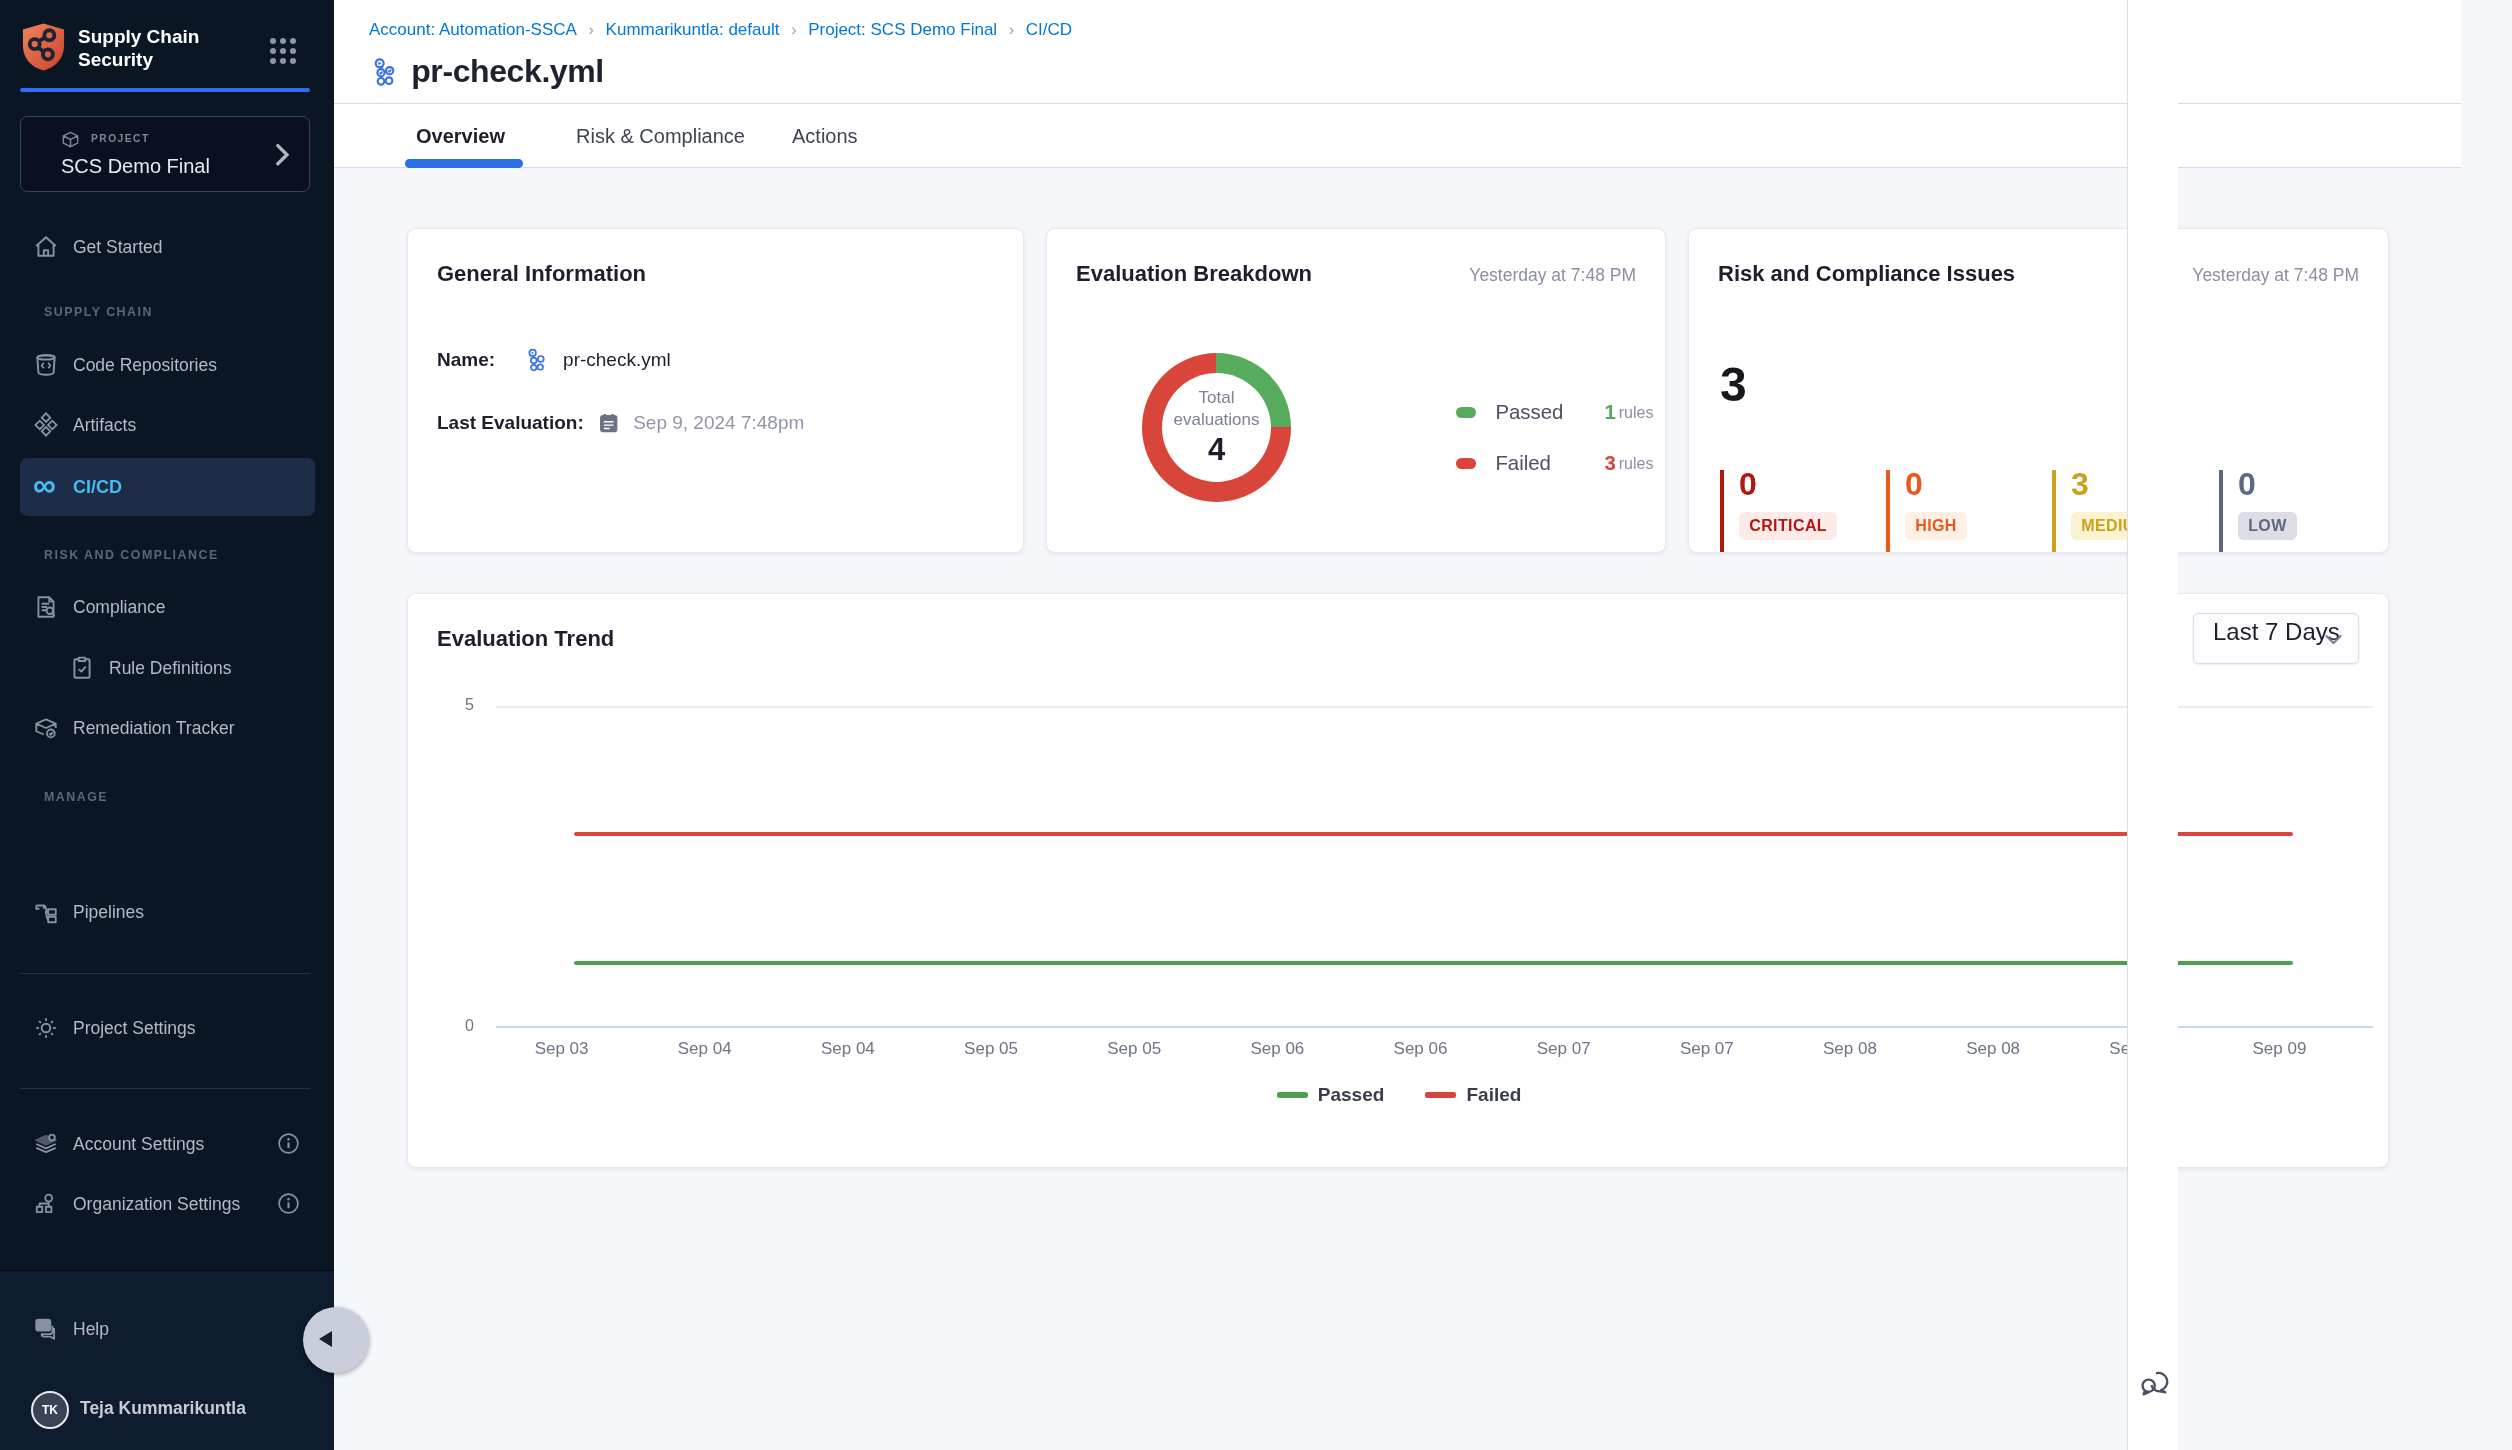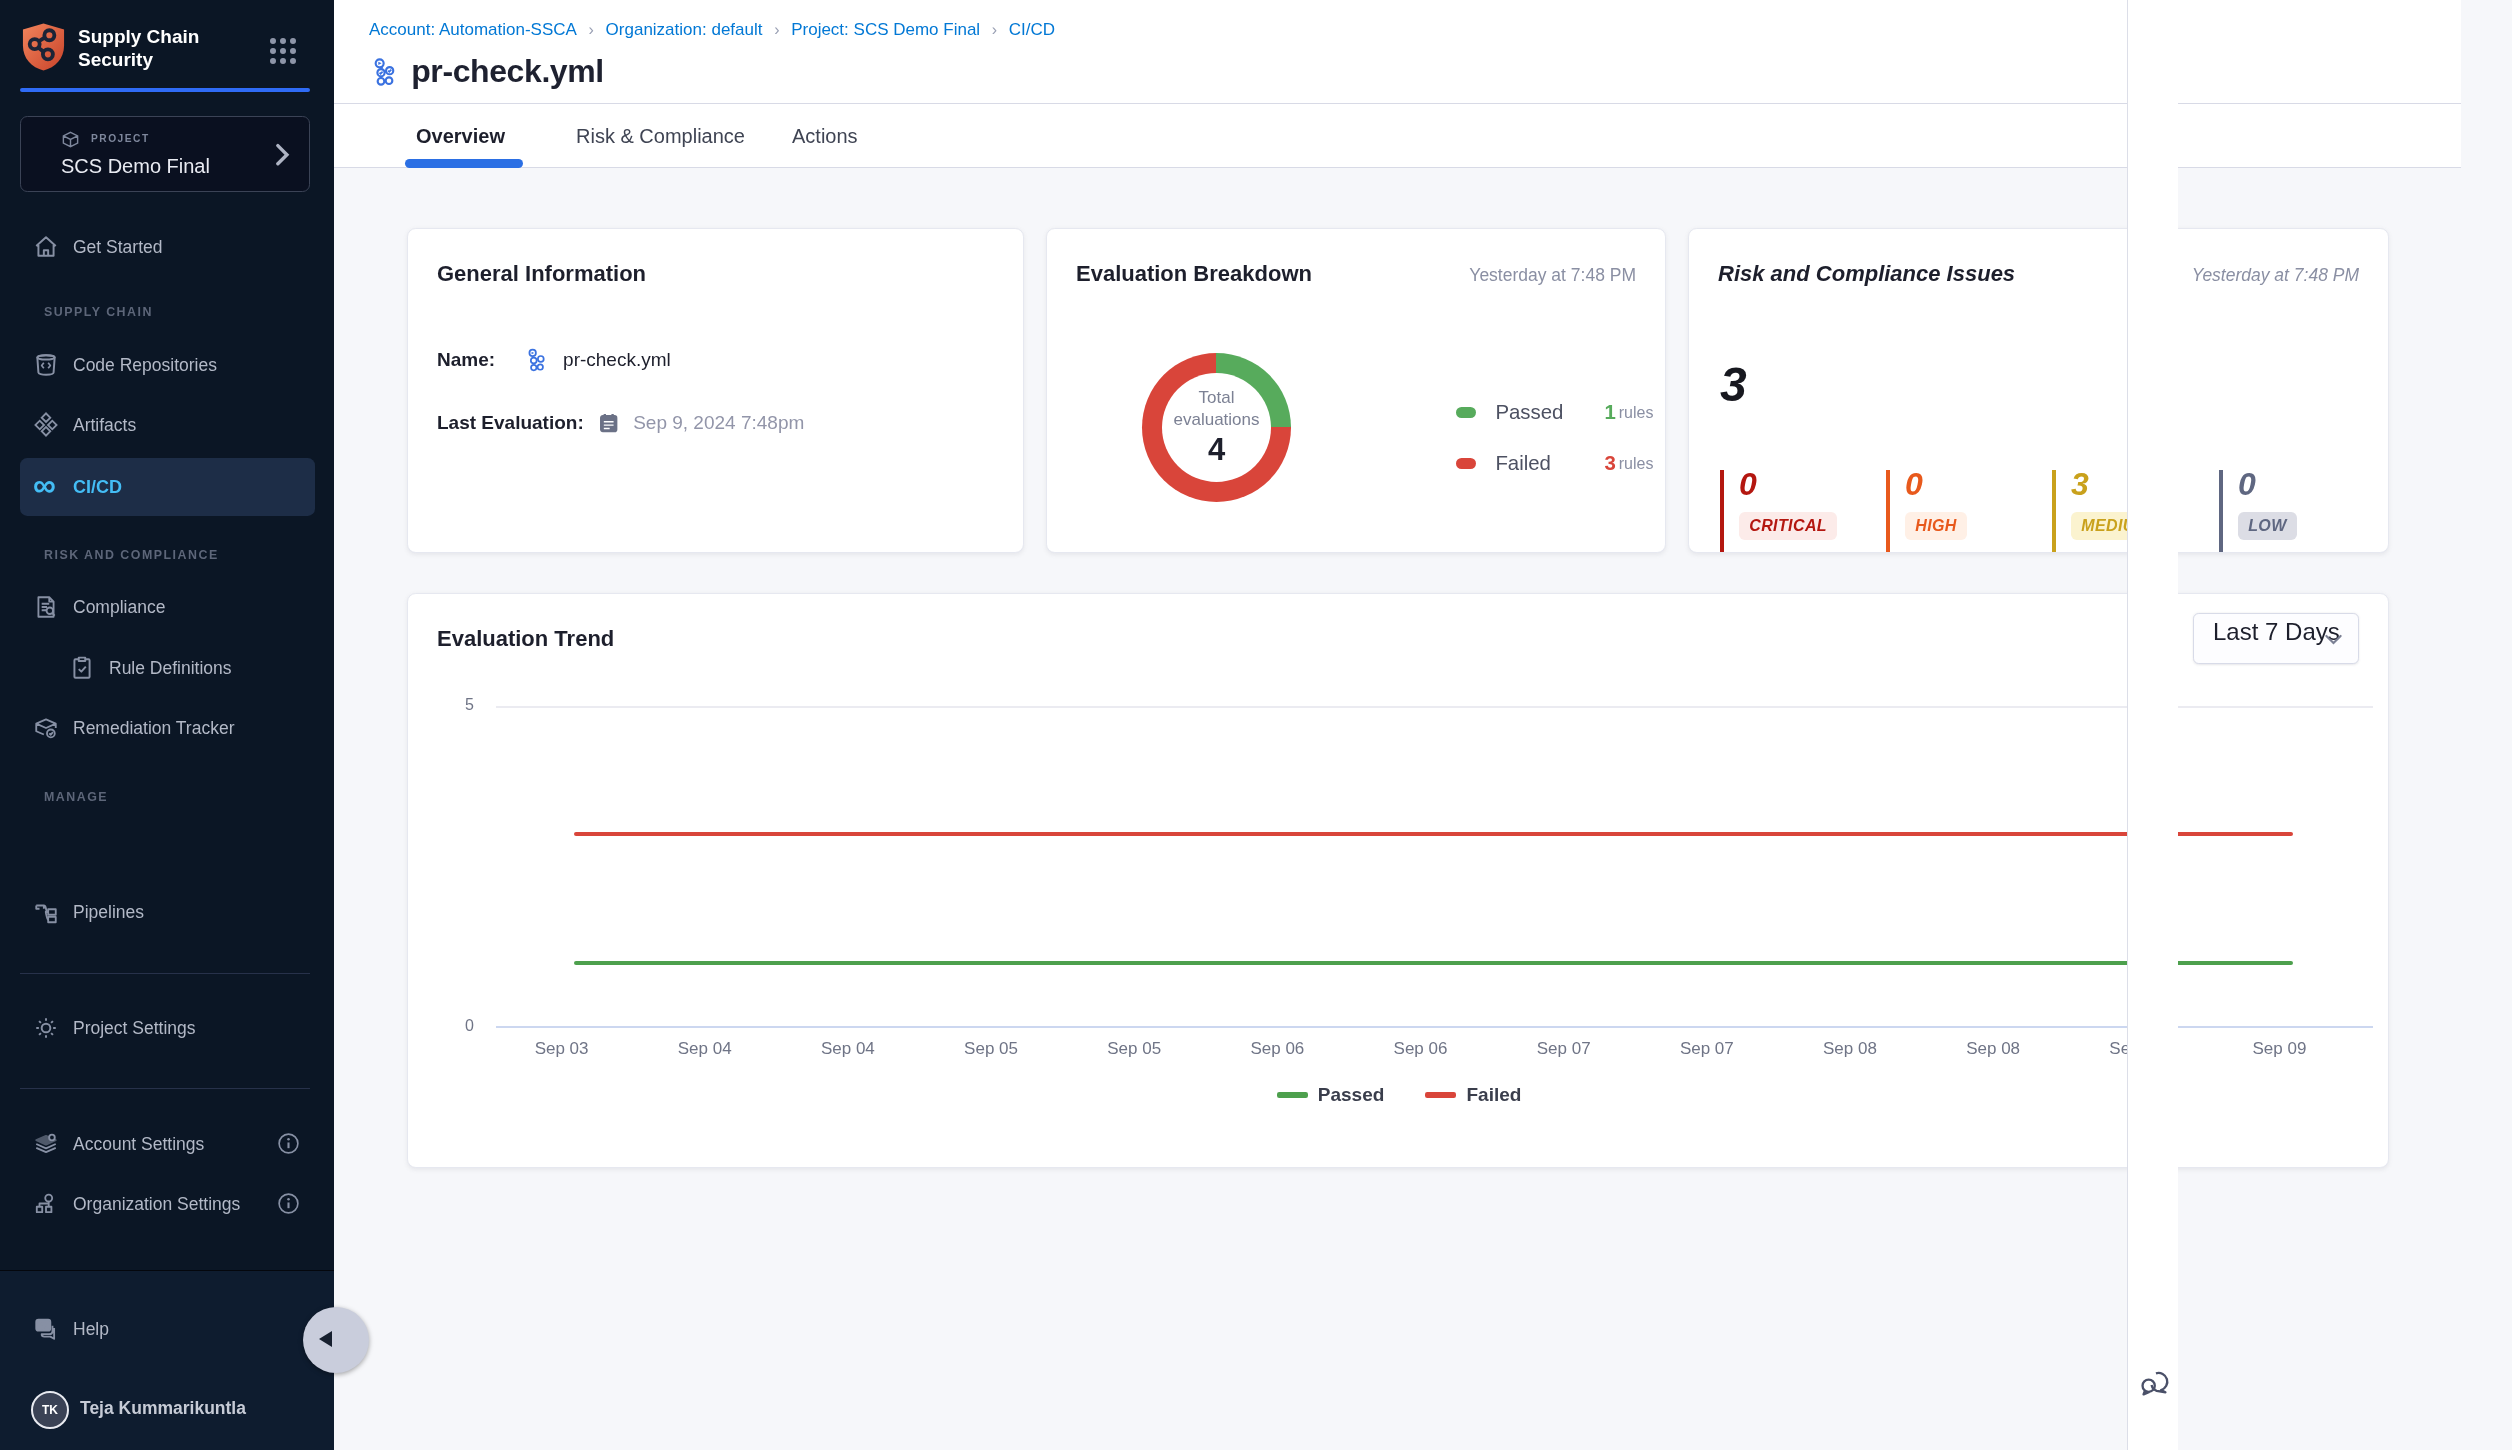--- a/index.html
+++ b/index.html
@@ -70,21 +70,21 @@
   #donut { position:absolute; left:95px; top:124px; width:149px; height:149px; border-radius:50%; }
   #donut .hole { position:absolute; left:20px; top:20px; width:109px; height:109px; background:#fff; border-radius:50%; display:flex; flex-direction:column; align-items:center; justify-content:center; }
   #donut .hole .cl { font-size:17px; color:#7c8194; line-height:22px; text-align:center; width:95px; }
   #donut .hole .cv { font-size:31px; font-weight:bold; color:#1d1f2c; margin-top:1.5px; }
   .bd-legend-row { position:absolute; display:flex; align-items:center; }
   .bd-dot { width:20.4px; height:11px; border-radius:5.8px; }
   .bd-name { font-size:20.4px; color:#4d5162; margin-left:19px; width:109px; }
   .bd-count { font-size:20.4px; font-weight:bold; }
   .bd-rules { font-size:16px; color:#8a8fa3; margin-left:3px; }
 
-  #card-issues { left:1354px; top:228px; width:701px; height:325px;font-style:italic; }
+  #card-issues { left:1354px; top:228px; width:701px; height:325px; }
   #issues-total { position:absolute; left:31px; top:128px; font-size:48px; font-weight:bold; color:#17181f; }
   .sev { position:absolute; top:241px; width:153px; height:82px; }
   .sev .bar { position:absolute; left:0; top:0; width:4.4px; height:82px; background:var(--c); }
   .sev .num { position:absolute; left:19px; top:-4.4px; font-size:32px; font-weight:bold; color:var(--c); }
   .sev .badge { position:absolute; left:19px; top:42px; font-size:16px; font-weight:bold; color:var(--c); background:var(--bg); padding:5.1px 10.2px; border-radius:5.8px; letter-spacing:0.4px; }
 
   
   #card-trend { left:73px; top:593px; width:1982px; height:575px; }
   #trend-select { position:absolute; right:29px; top:19px; width:166px; height:51px; background:#fdfdff; border:0.7px solid #d8dbe8; border-radius:5.8px; box-shadow:0 0.7px 2.2px rgba(96,97,112,0.15); cursor:pointer; }
   #trend-select .val { position:absolute; left:19px; top:4px; font-size:24px; color:#1d1f2c;text-align:right; }
@@ -315,21 +315,21 @@
 <div id="collapse-btn">
   <span class="tri"></span>
 </div>
 
 <div id="main">
 
   <div id="page-header">
     <div id="breadcrumb">
       <a>Account: Automation-SSCA</a>
       <span class="sep">›</span>
-      <a>Organization: default</a>
+      <a>Kummarikuntla: default</a>
       <span class="sep">›</span>
       <a>Project: SCS Demo Final</a>
       <span class="sep">›</span>
       <a>CI/CD</a>
     </div>
     <div id="title-row">
       <span>
         <svg width="32" height="32" viewBox="0 0 24 24" fill="none" stroke="#3b72e0" stroke-width="1.6">
           <circle cx="8" cy="5.5" r="3"></circle>
             <path d="M7 4.4 L9.4 5.5 L7 6.8 Z" fill="#3b72e0" stroke="none"></path>

